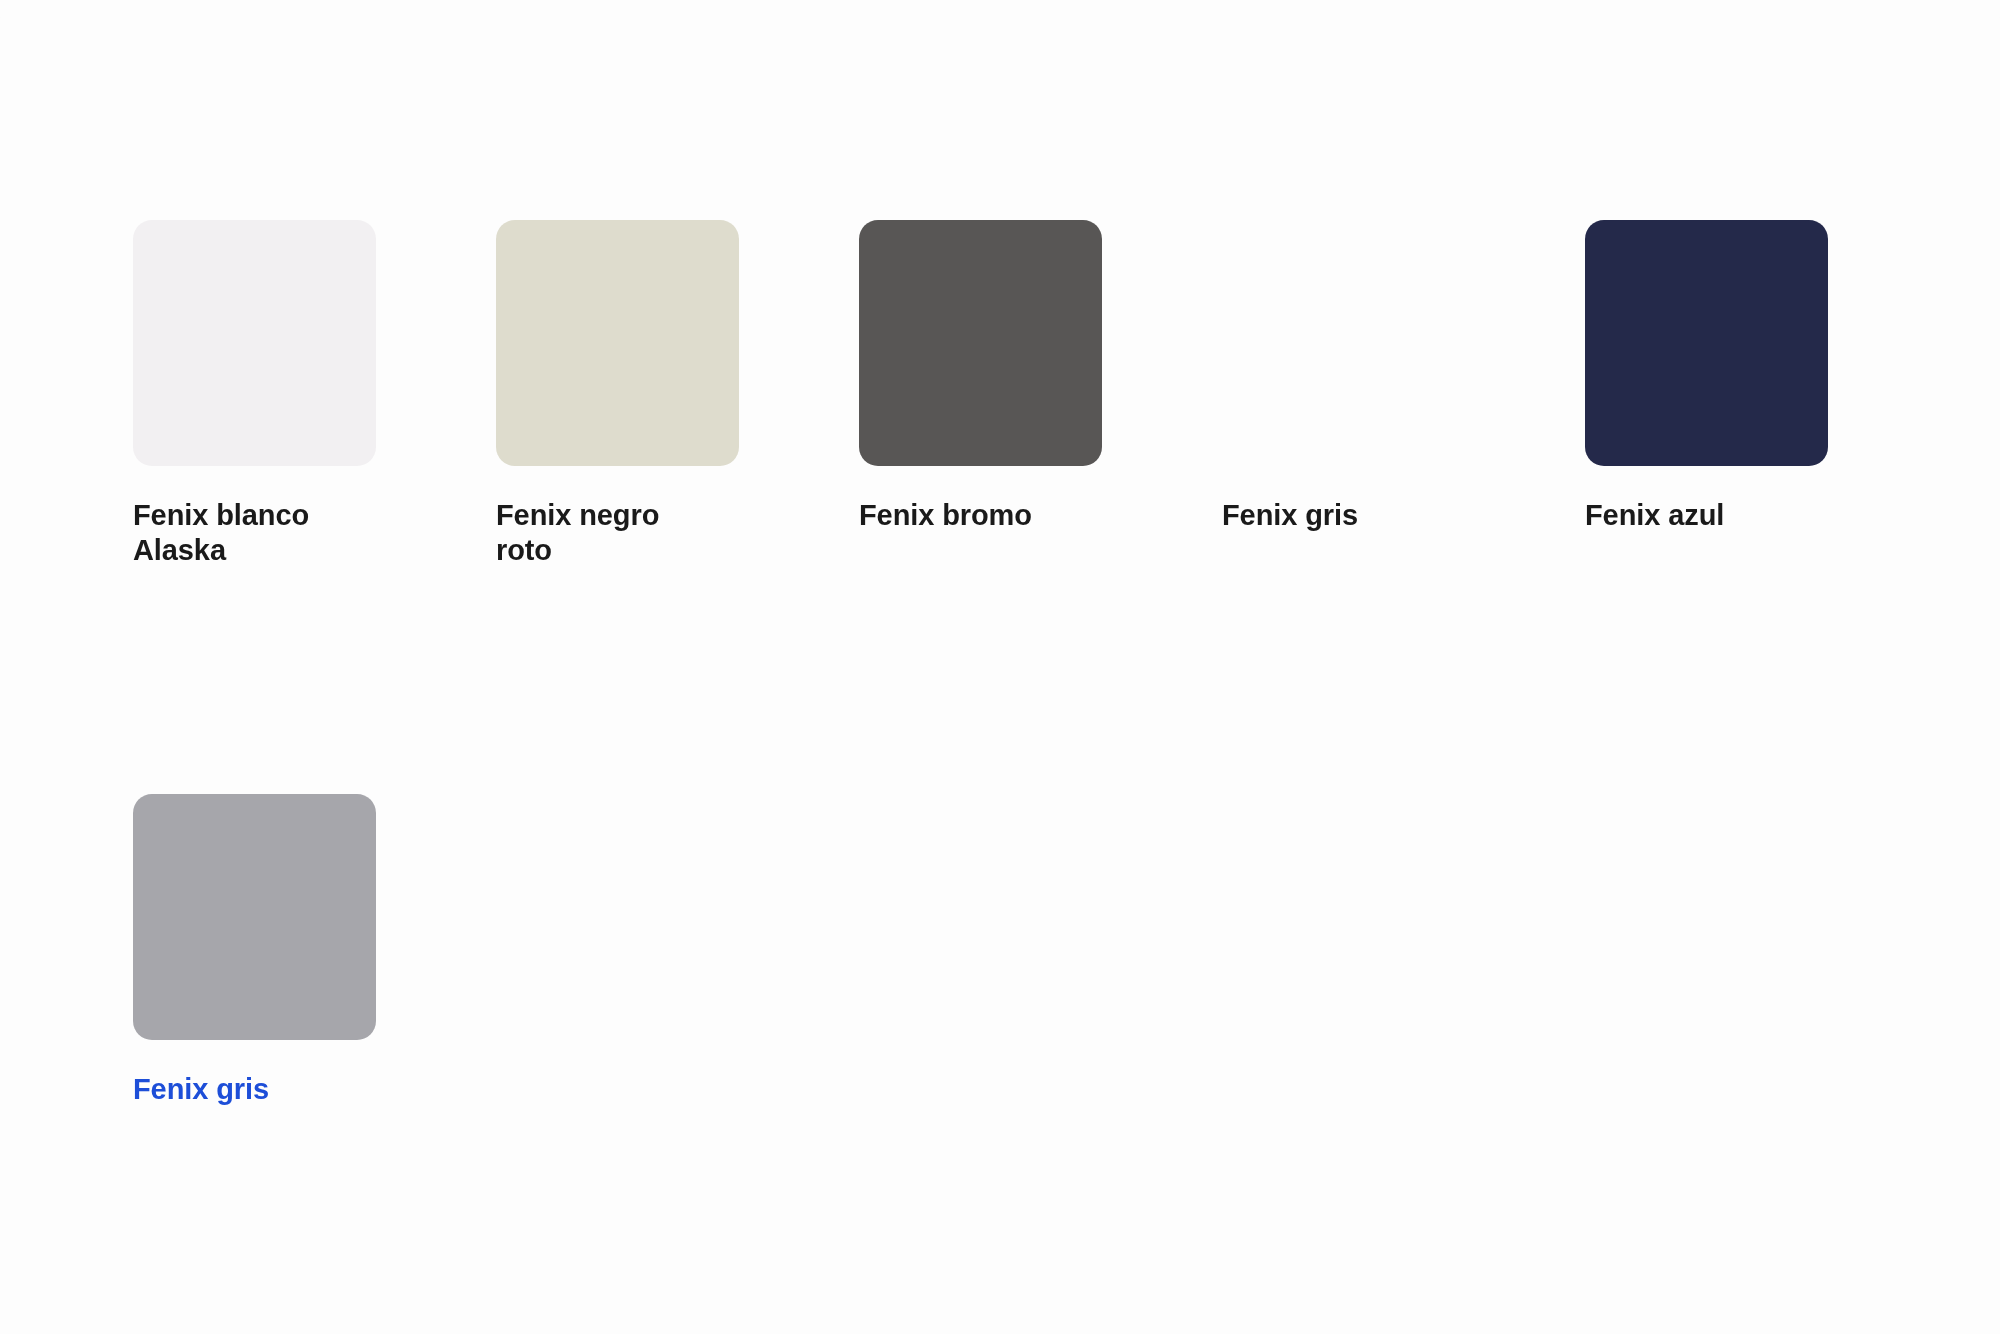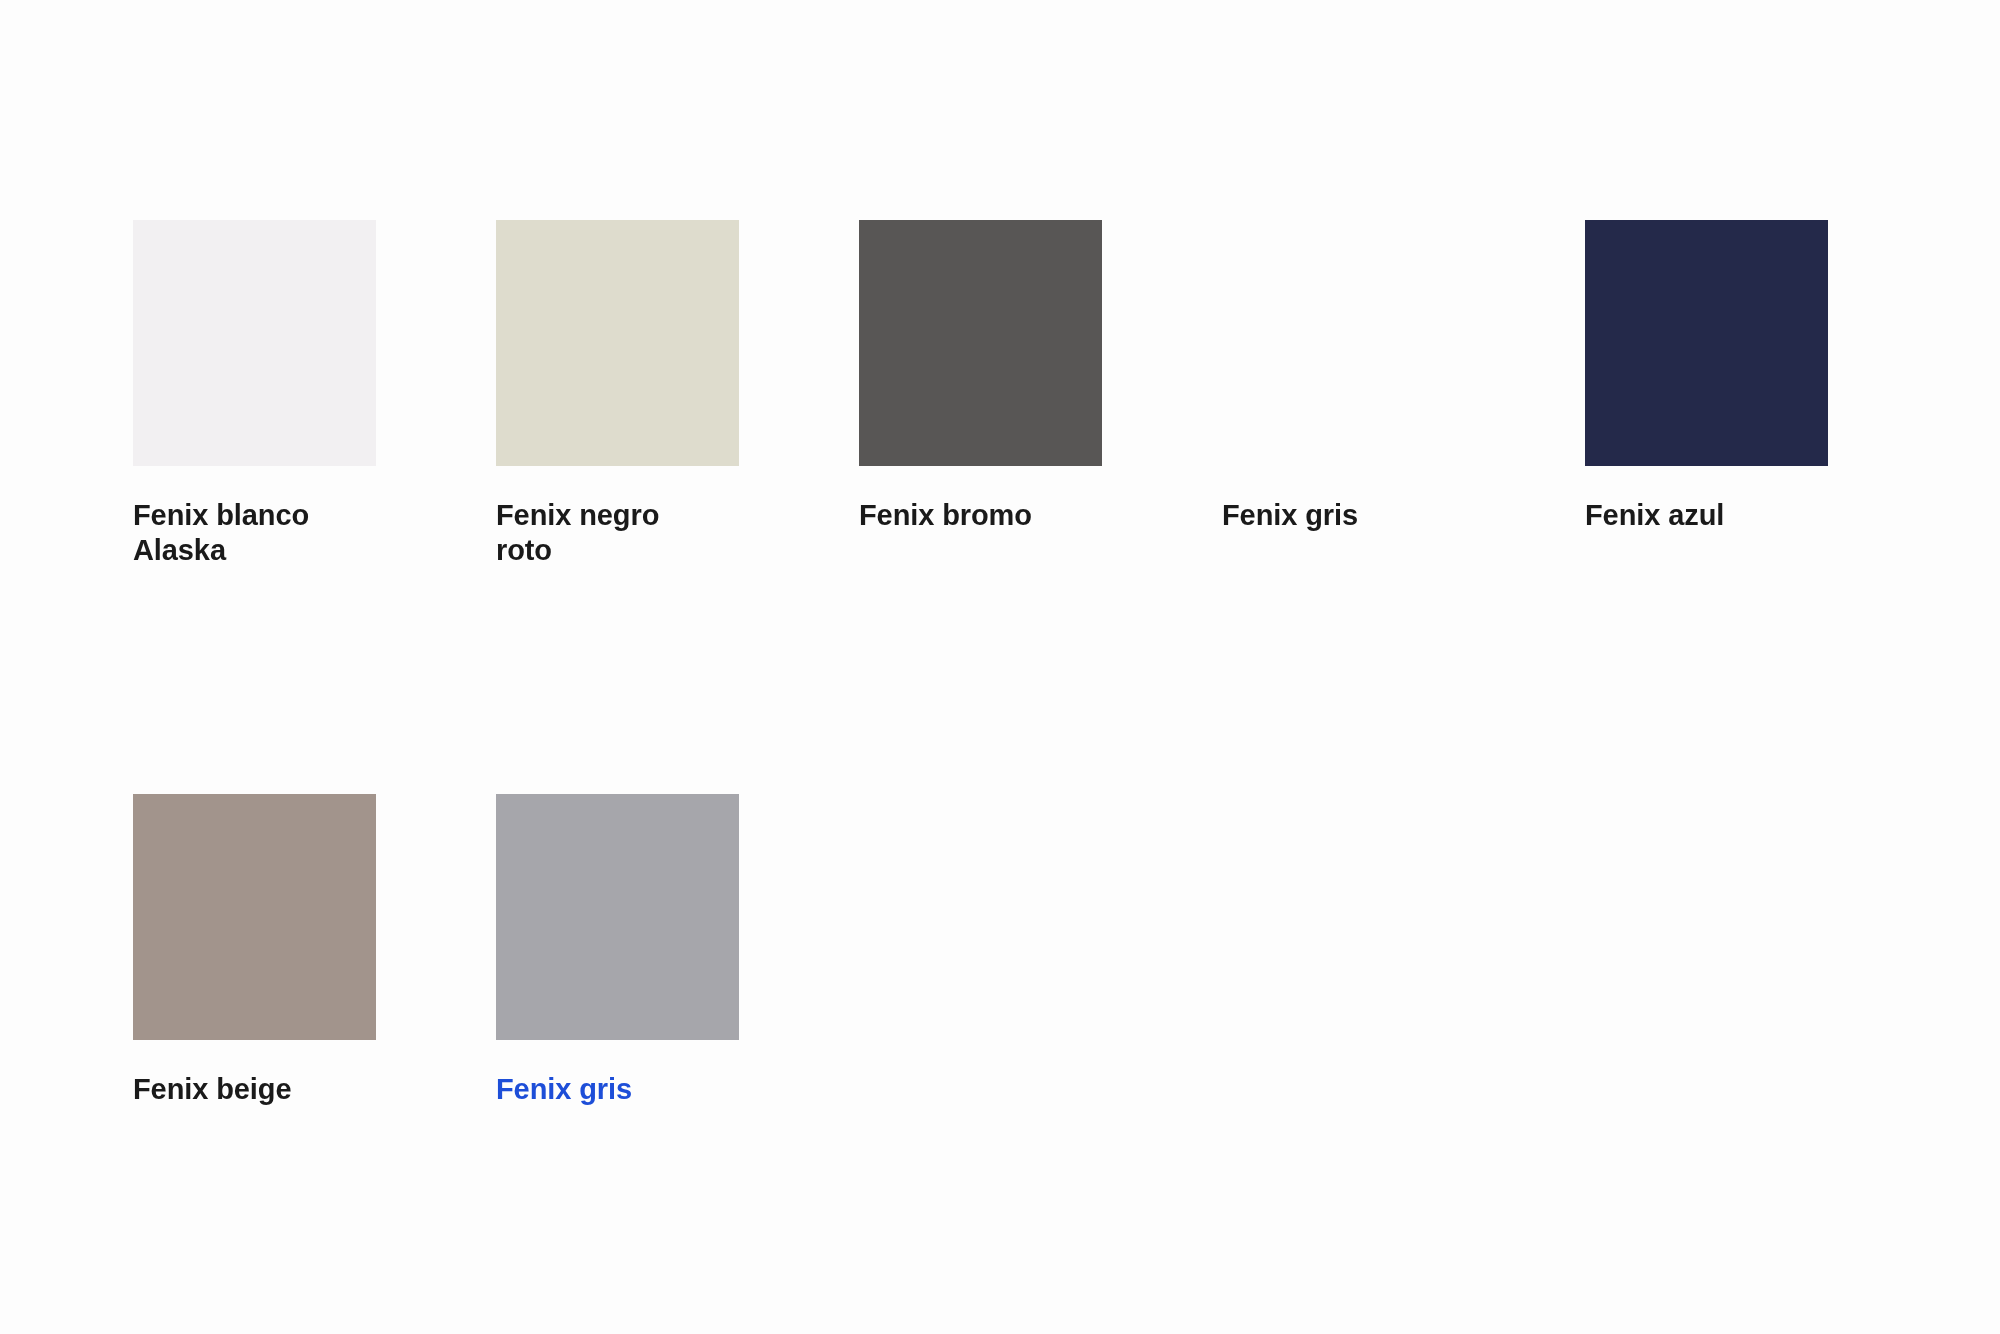--- a/index.html
+++ b/index.html
@@ -1,16 +1,16 @@
 <!DOCTYPE html>
 <html><head>
 <meta charset="utf-8">
 <title>Fenix Color Palette</title>
 <style>
-  * { box-sizing: border-box; margin: 0; padding: 0; }
+  * { box-sizing: border-box; margin: 0; padding: 0; border-radius: 19px; }
 
   html, body {
     width: 2000px;
     height: 1334px;
   }
 
   body {
     background: #FDFDFD;
     font-family: "Liberation Sans", "DejaVu Sans", sans-serif;
     overflow: hidden;
@@ -89,24 +89,20 @@
 
     <div class="swatch-cell">
       <div class="swatch-chip" style="background-color: rgb(36, 41, 74);"></div>
       <div class="swatch-label" style="color: rgb(26, 26, 26);">Fenix azul</div>
     </div>
 
   </div>
 
   <div class="swatch-row" id="swatch-row-2">
 
-    <div class="swatch-cell">
-      <div class="swatch-chip" style="background-color: rgb(162, 148, 140);"></div>
-      <div class="swatch-label" style="color: rgb(26, 26, 26);">Fenix beige</div>
-    </div>
 
 
     <div class="swatch-cell">
       <div class="swatch-chip" style="background-color: rgb(166, 166, 171);"></div>
       <div class="swatch-label" style="color: #1d4ed8;">Fenix gris</div>
     </div>
 
 
   </div>
 

